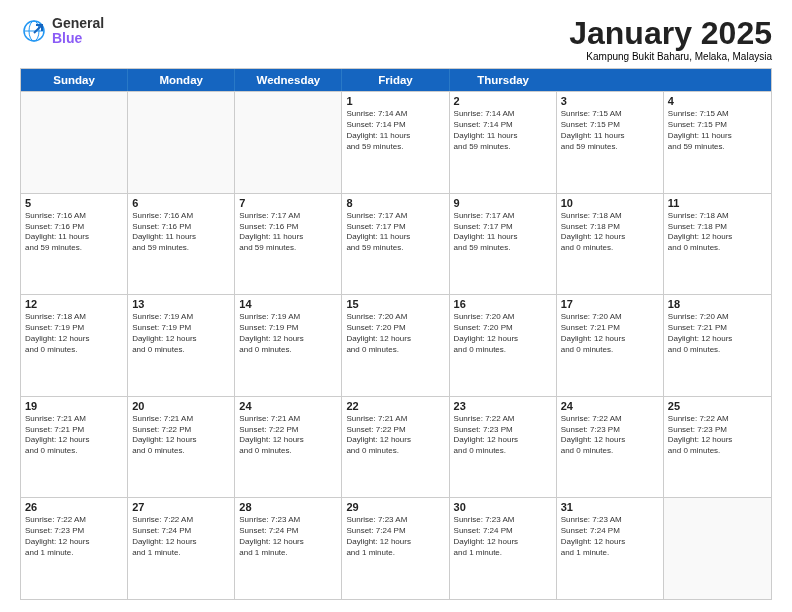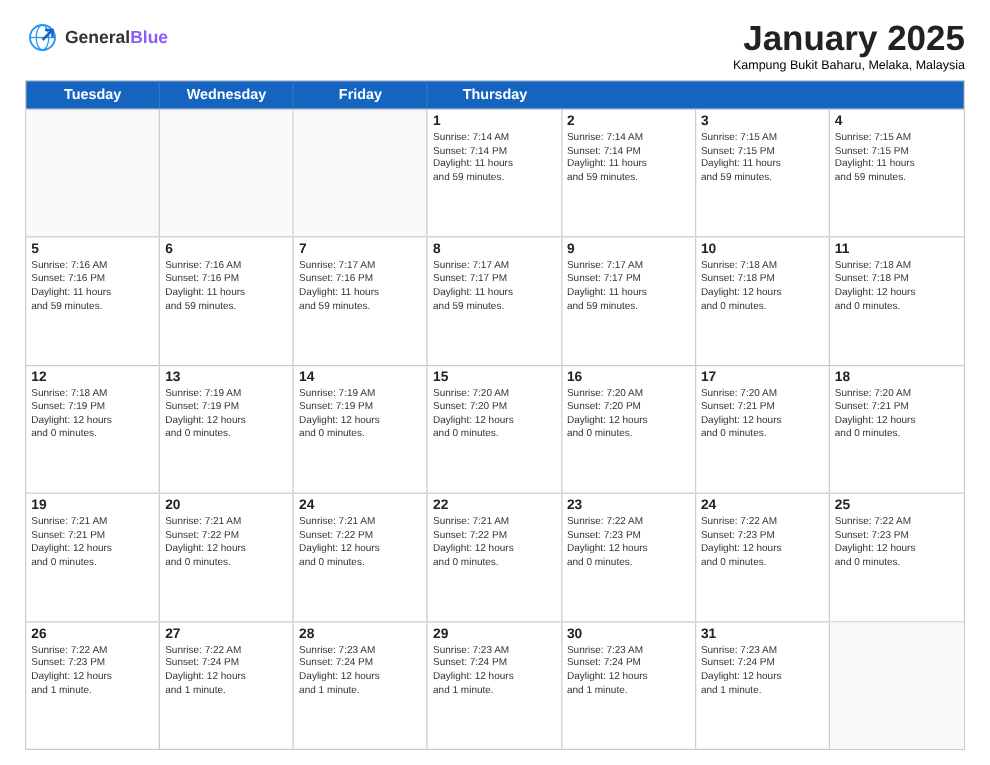--- a/index.html
+++ b/index.html
@@ -23,43 +23,42 @@
       justify-content: space-between;
       margin-bottom: 6px;
     }
     .logo {
       display: flex;
       align-items: center;
       gap: 4px;
     }
     .logo-text {
       display: flex;
-      flex-direction: row;
+      flex-direction: column;
       line-height: 1.1;
-      text-align: right;
     }
     .logo-general {
       font-size: 14px;
       font-weight: bold;
       color: #333;
     }
     .logo-blue {
       font-size: 14px;
       font-weight: bold;
       color: #8b5cf6;
     }
     .logo-icon {
       width: 28px;
       height: 28px;
     }
     .title-block {
       text-align: right;
     }
     .title-month {
-      font-size: 28px;
+      font-size: 32px;
       font-weight: bold;
       color: #222;
       line-height: 1.1;
     }
     .title-location {
       font-size: 10px;
       color: #000000;
       font-weight: normal;
     }
     .calendar {
@@ -138,21 +137,22 @@
       </div>
     </div>
     <div class="title-block">
       <div class="title-month">January 2025</div>
       <div class="title-location">Kampung Bukit Baharu, Melaka, Malaysia</div>
     </div>
   </div>
 
   <div class="calendar">
     <div class="cal-header-row" id="cal-header">
-        <div class="cal-header-cell">Tuesday</div>
+        <div class="cal-header-cell">Sunday</div>
+        <div class="cal-header-cell">Monday</div>
         <div class="cal-header-cell">Wednesday</div>
         <div class="cal-header-cell">Friday</div>
         <div class="cal-header-cell">Thursday</div>
       </div>
     <div class="cal-body" id="cal-body">
         <div class="cal-week">
           <div class="cal-cell empty"></div>
           <div class="cal-cell empty"></div>
           <div class="cal-cell empty"></div>
           <div class="cal-cell">

